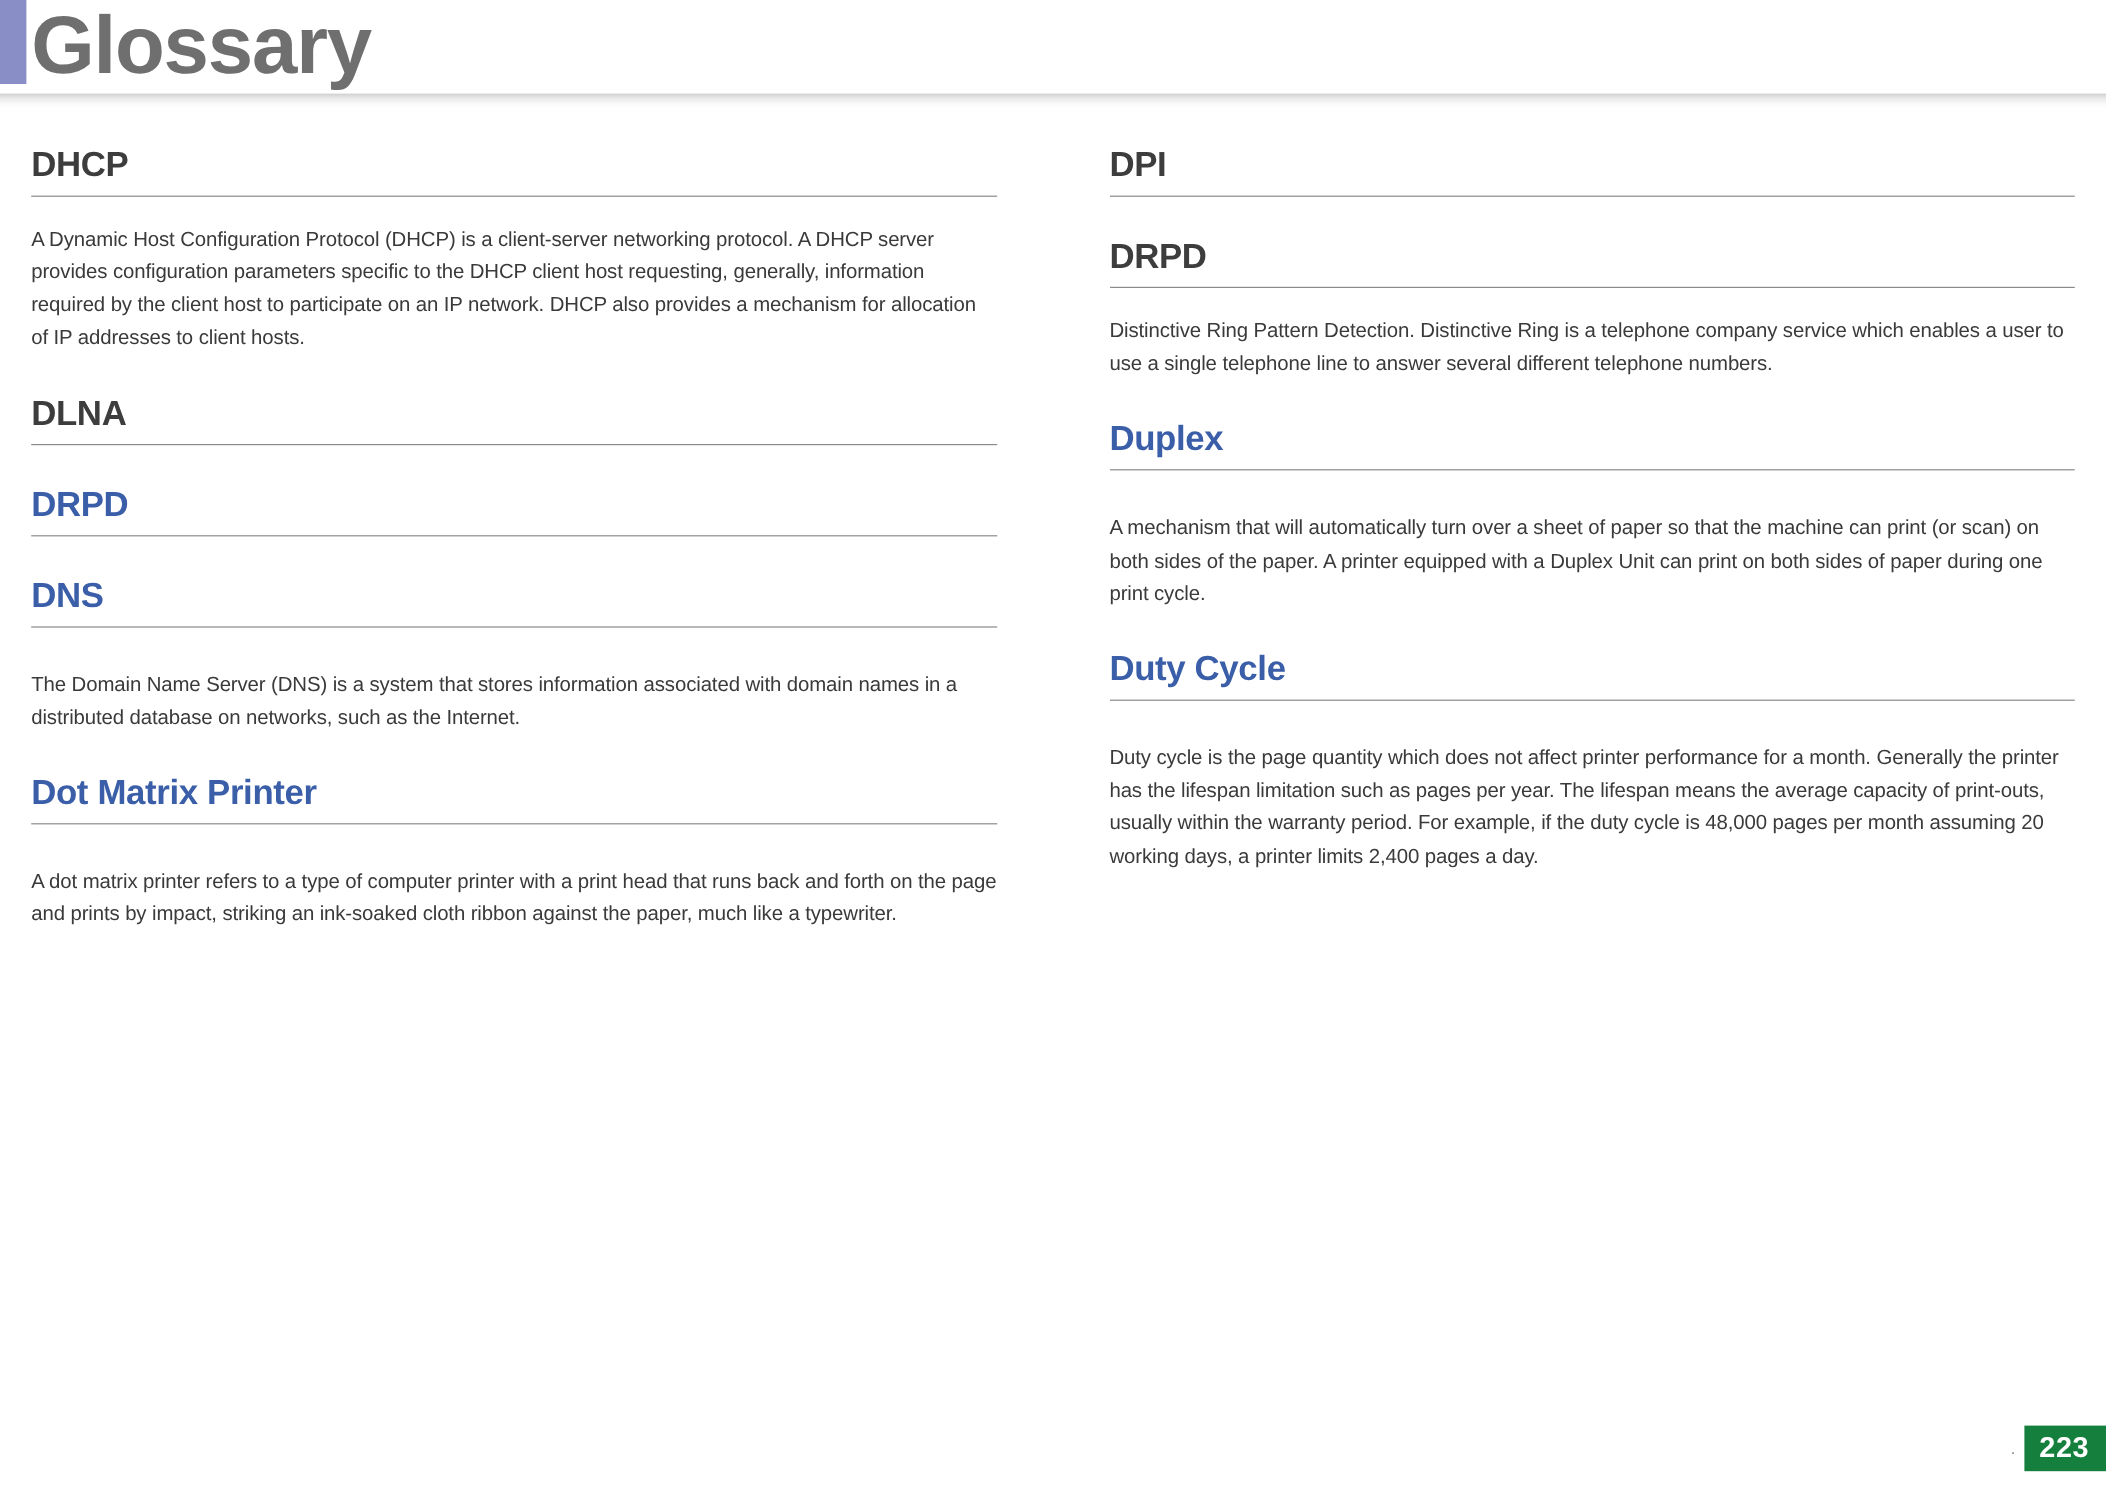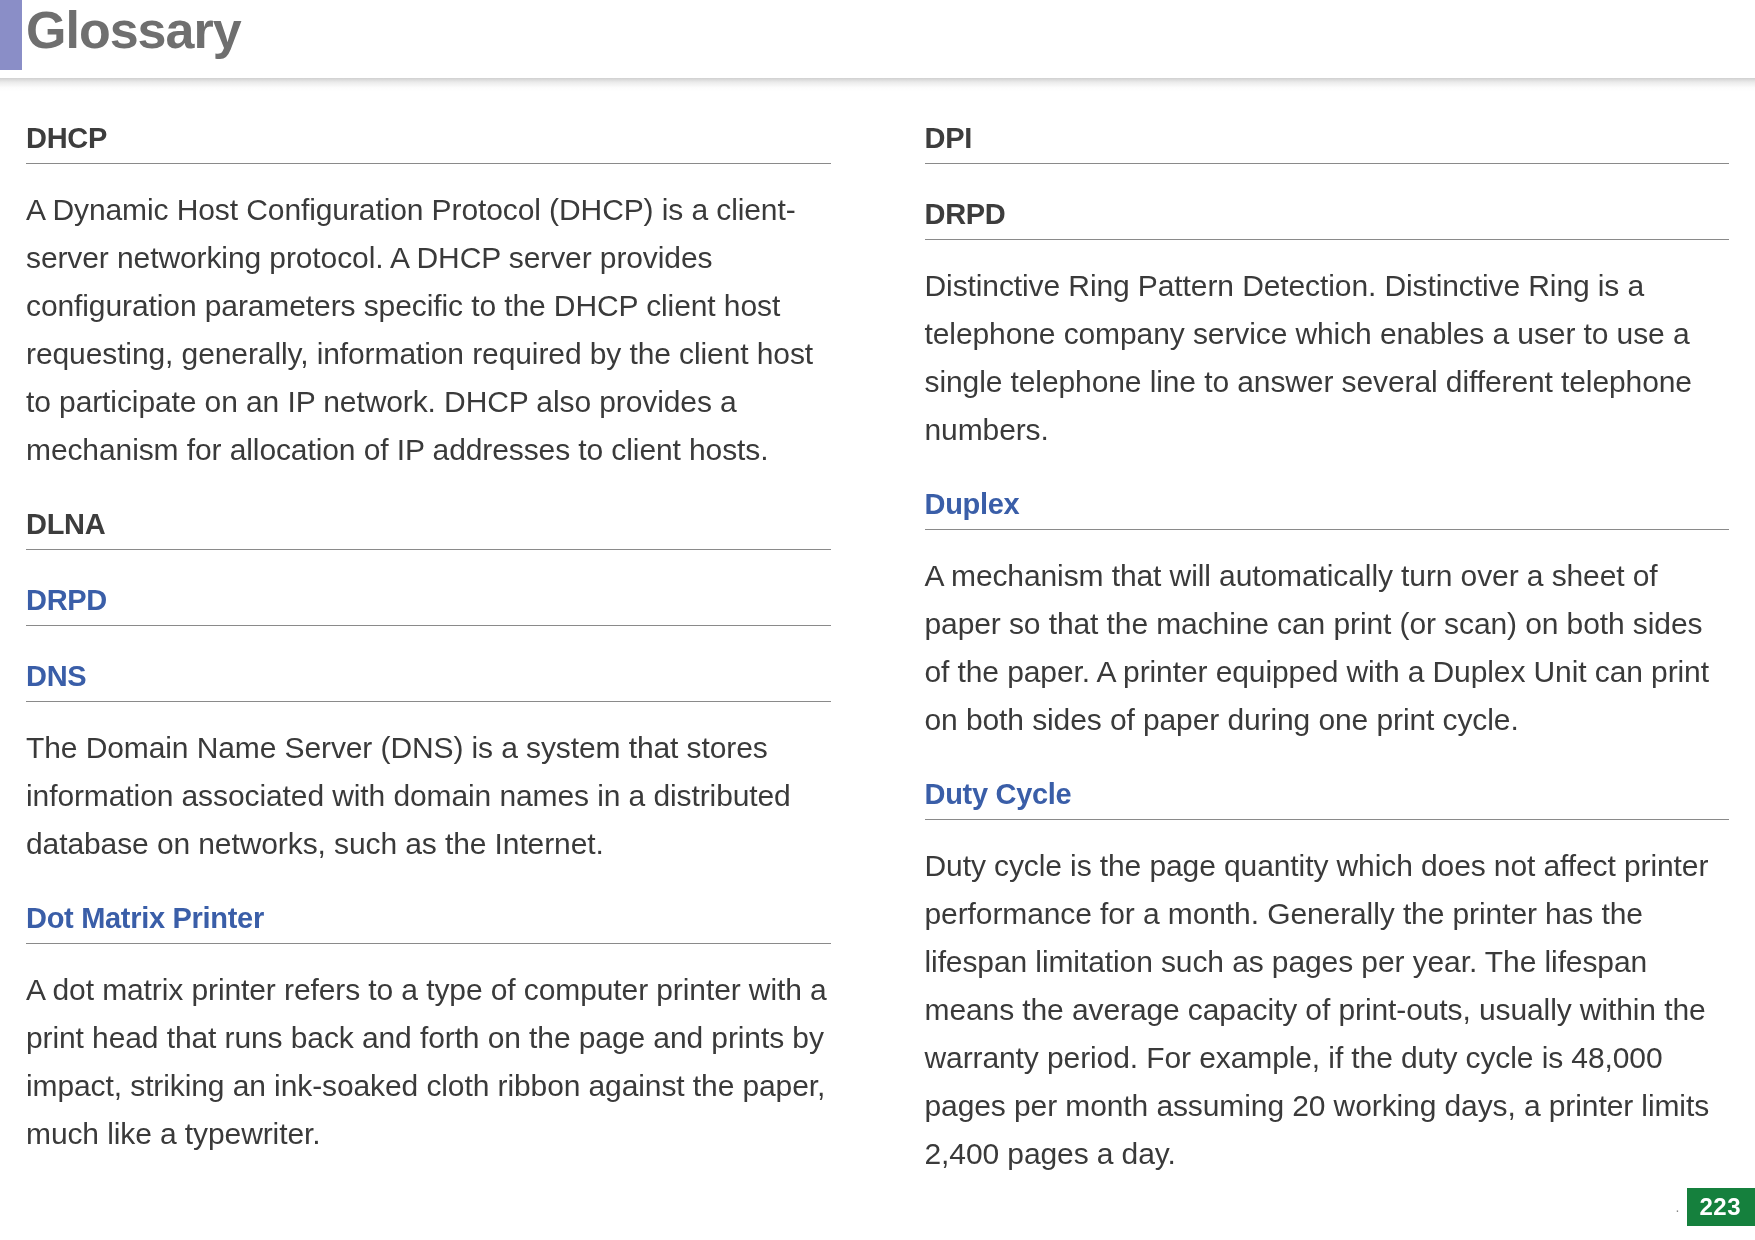--- a/index.html
+++ b/index.html
@@ -16,21 +16,21 @@
     display: flex;
     align-items: flex-start;
     height: 78px;
   }
   .header-accent {
     width: 22px;
     height: 70px;
     background: #8a8ec7;
   }
   .header-title {
-    font-size: 52px;
+    font-size: 68px;
     font-weight: 700;
     color: #6f6f6f;
     margin-left: 4px;
     letter-spacing: -1px;
     line-height: 1;
     padding-top: 4px;
   }
   .header-rule {
     height: 14px;
     margin: 0 0 30px 0;
@@ -60,25 +60,25 @@
     border-bottom: 1.5px solid #8a8a8a;
     margin-bottom: 22px;
     letter-spacing: -0.3px;
   }
   .term-blue {
     font-size: 29px;
     font-weight: 700;
     color: #3a5ea8;
     padding-bottom: 8px;
     border-bottom: 1.5px solid #8a8a8a;
-    margin-bottom: 22px;
+    margin-bottom: 34px;
     letter-spacing: -0.3px;
   }
   .definition {
-    font-size: 30px;
+    font-size: 17px;
     line-height: 1.6;
     color: #3a3a3a;
     letter-spacing: -0.1px;
   }
   .footer {
     position: absolute;
     bottom: 14px;
     right: 0;
     display: flex;
     align-items: center;

